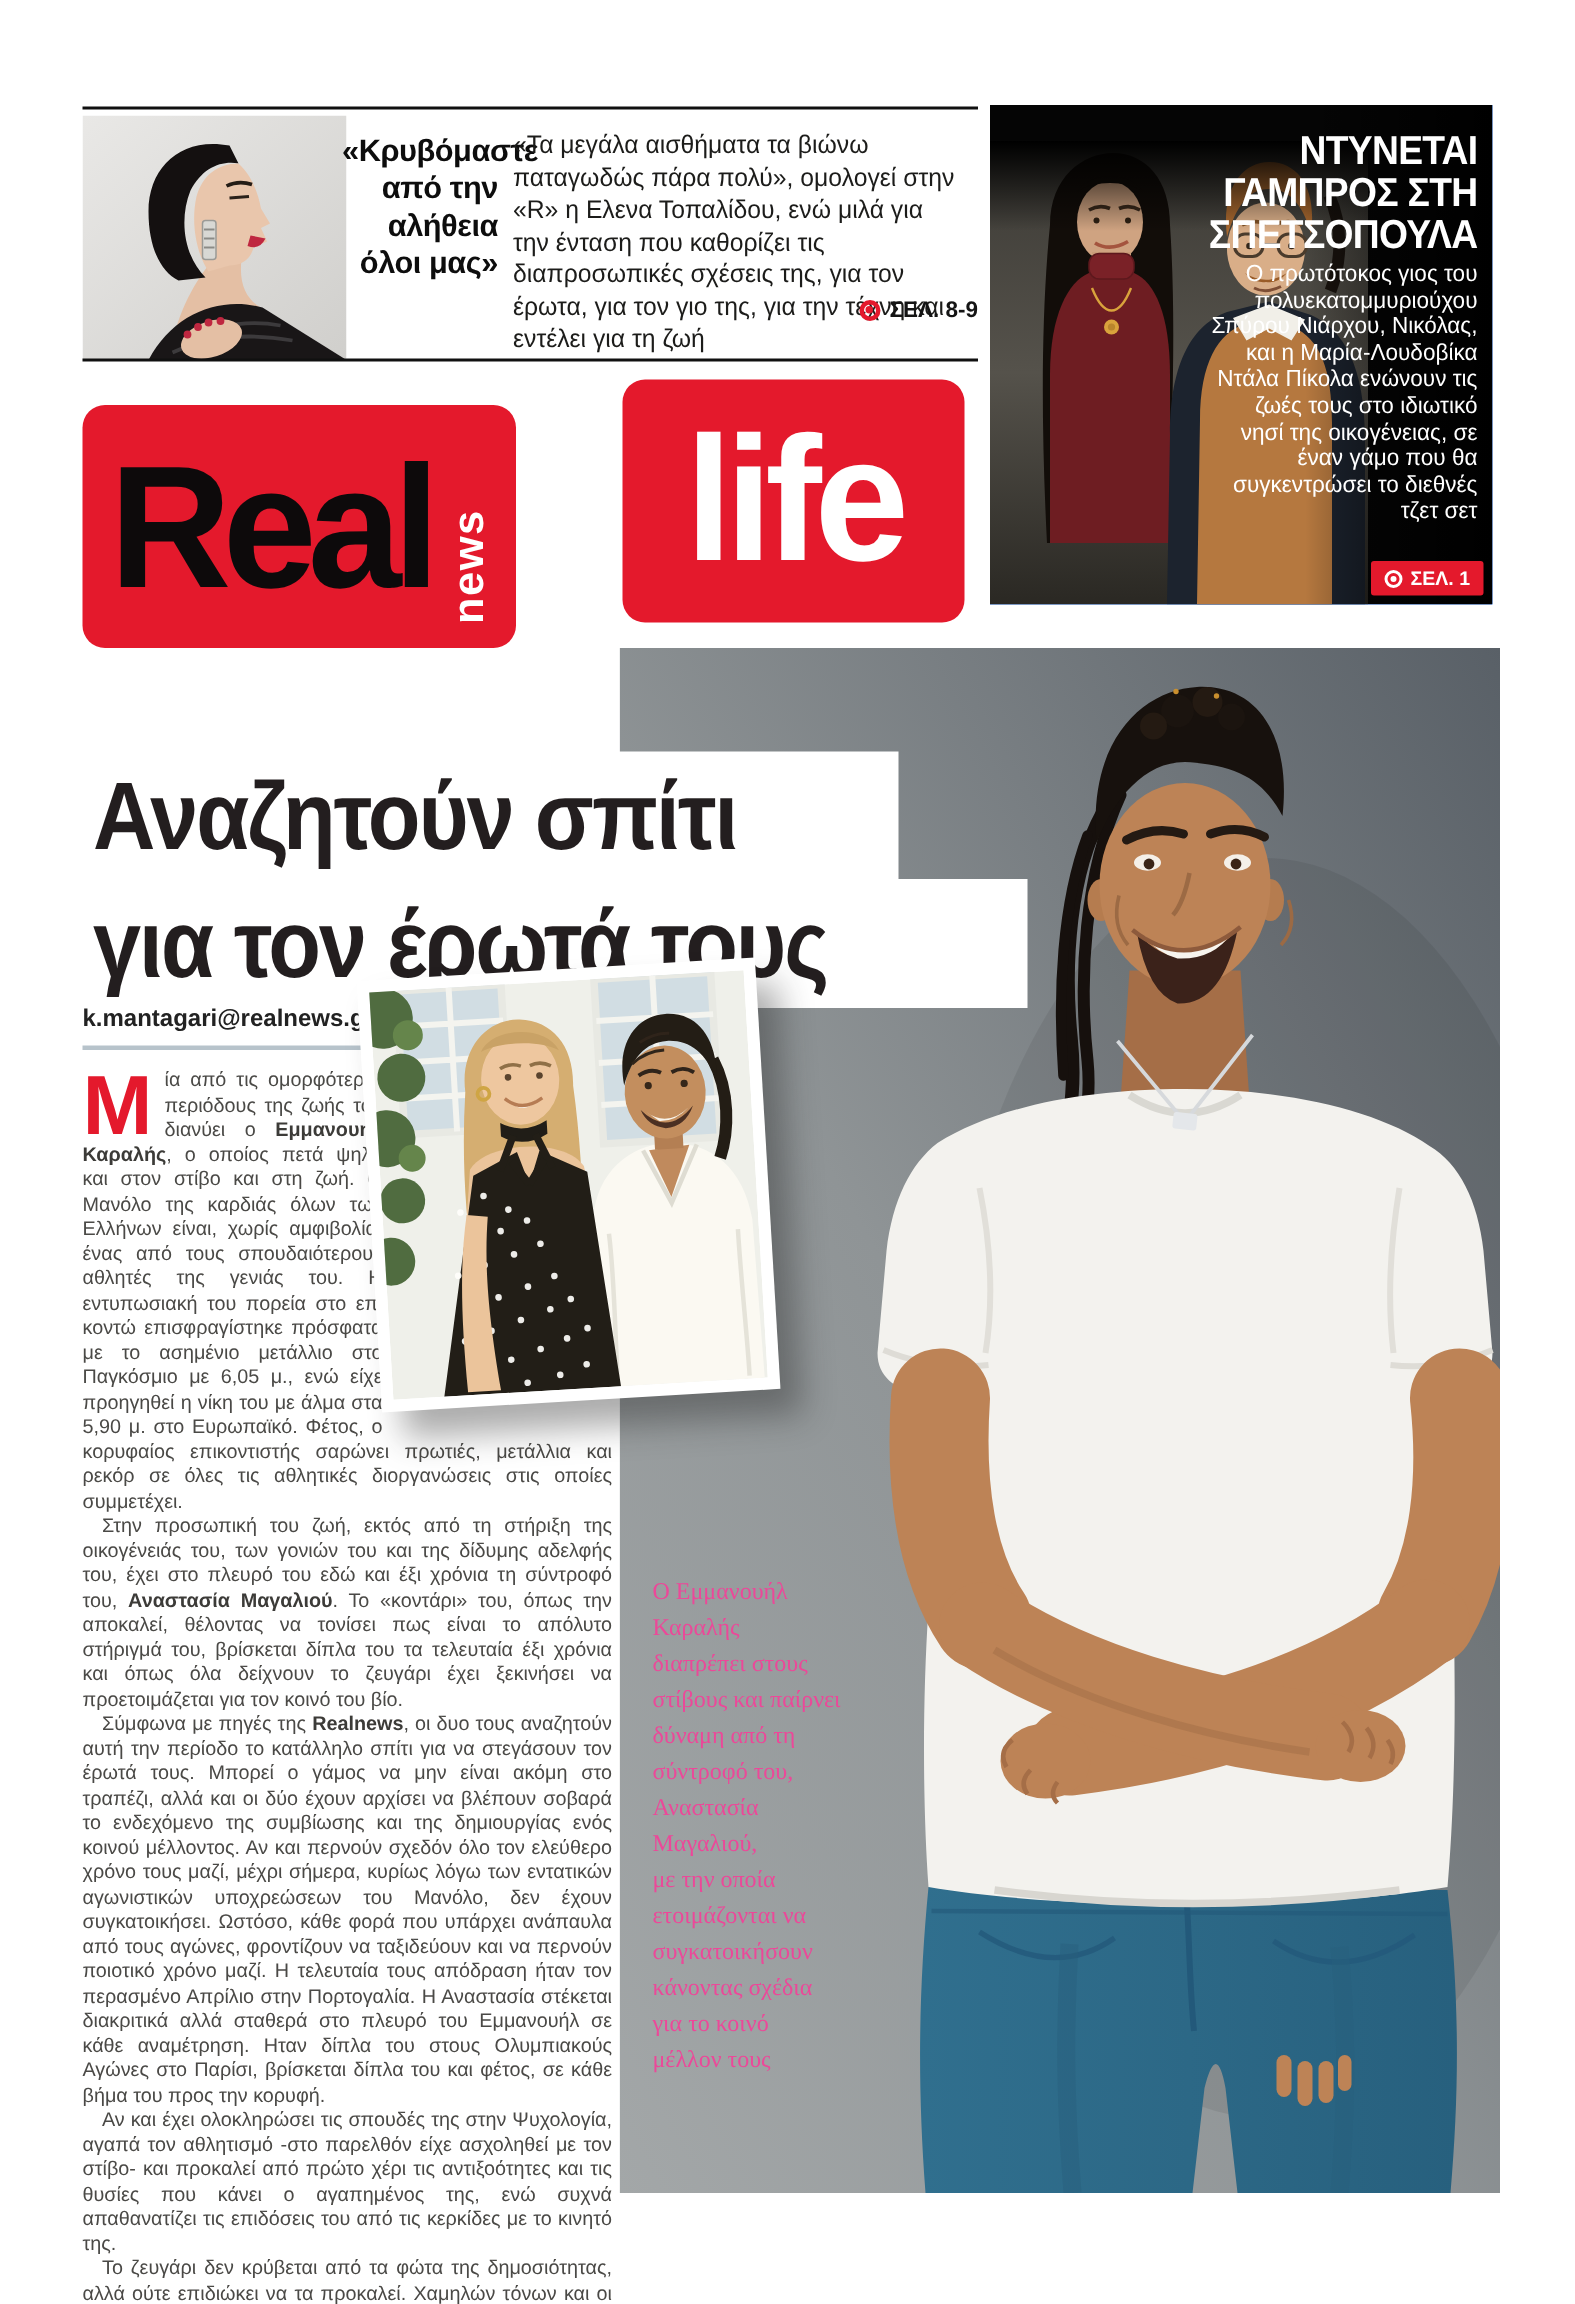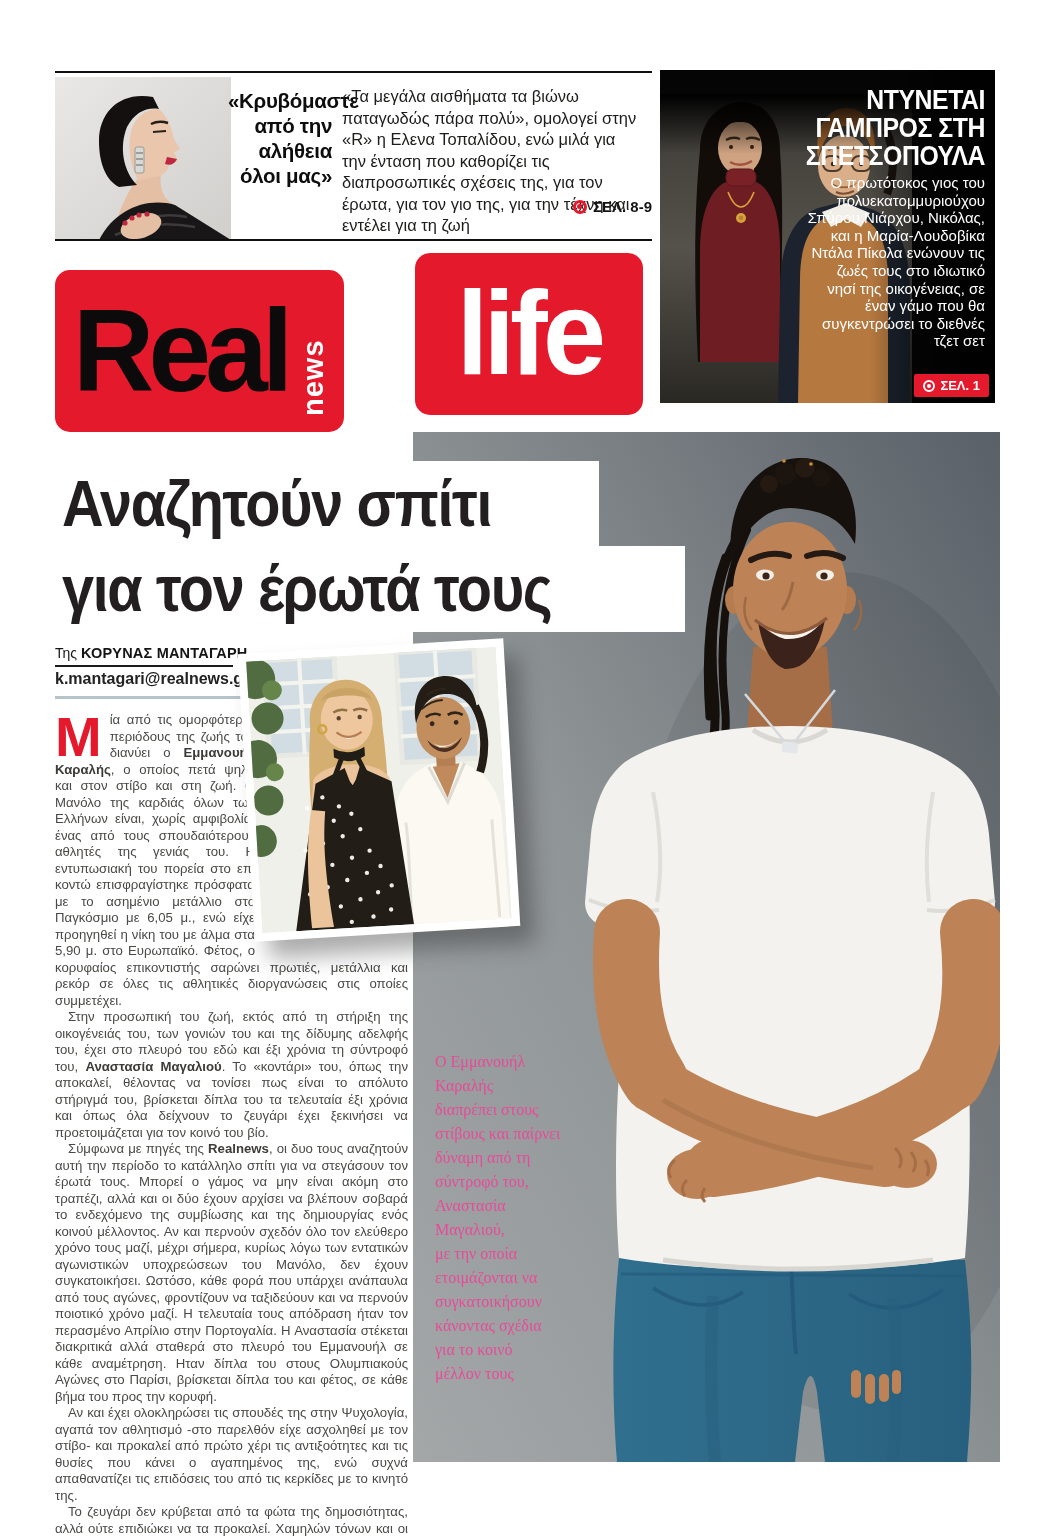--- a/index.html
+++ b/index.html
@@ -19,21 +19,21 @@
   .rsum{color:#fff;font-size:15.5px;line-height:17.6px;text-align:right;transform:scaleX(.97);transform-origin:right top;}
   .badge{display:flex;align-items:center;gap:5px;background:#e4192c;color:#fff;font-weight:bold;font-size:13px;padding:4px 9px;border-radius:2px;}
   .ringw{width:12px;height:12px;border:2px solid #fff;border-radius:50%;display:inline-flex;align-items:center;justify-content:center;box-sizing:border-box;}
   .ringw i{width:4px;height:4px;background:#fff;border-radius:50%;}
   
   .logobox{background:#e4192c;border-radius:15px;}
   .logoreal{font-weight:bold;color:#0d0a0b;font-size:116px;letter-spacing:-6px;line-height:162px;transform:scaleX(.97);transform-origin:left center;}
   .logonews{writing-mode:vertical-rl;transform:rotate(180deg);color:#fff;font-weight:bold;font-size:29px;letter-spacing:1px;}
   .logolife{font-weight:bold;color:#fff;font-size:118px;letter-spacing:-5px;line-height:160px;text-align:center;transform:scaleX(.96);transform-origin:center;}
   
-  .hbox{background:#fff;z-index:3;display:flex;align-items:center;}
+  .hbox{background:#fff;z-index:3;display:flex;align-items:center;margin-top:40px;}
   .hline{font-weight:bold;color:#231e1f;font-size:64px;letter-spacing:-1.5px;transform:scaleX(.9);transform-origin:left center;white-space:nowrap;}
   .byline-name{font-size:14px;color:#151515;}
   .byline-name b{font-size:14.5px;letter-spacing:.2px;}
   .byline-email{font-weight:bold;font-size:16px;color:#222;}
   .bodytext{font-size:13.2px;line-height:16.5px;color:#4a4946;text-align:justify;}
   .bodytext .para{text-indent:13px;}
   .bodytext .b{font-weight:bold;color:#3c3b38;}
   .dropcap{float:left;font-weight:bold;color:#e4192c;font-size:56px;line-height:46px;padding:2px 8px 0 0;}
   .wrapspacer{float:right;width:153px;height:235px;}
   .caption{font-family:Liberation Serif, serif;font-size:16px;line-height:24px;color:#ec4899;white-space:pre-line;z-index:4;pointer-events:none;}

